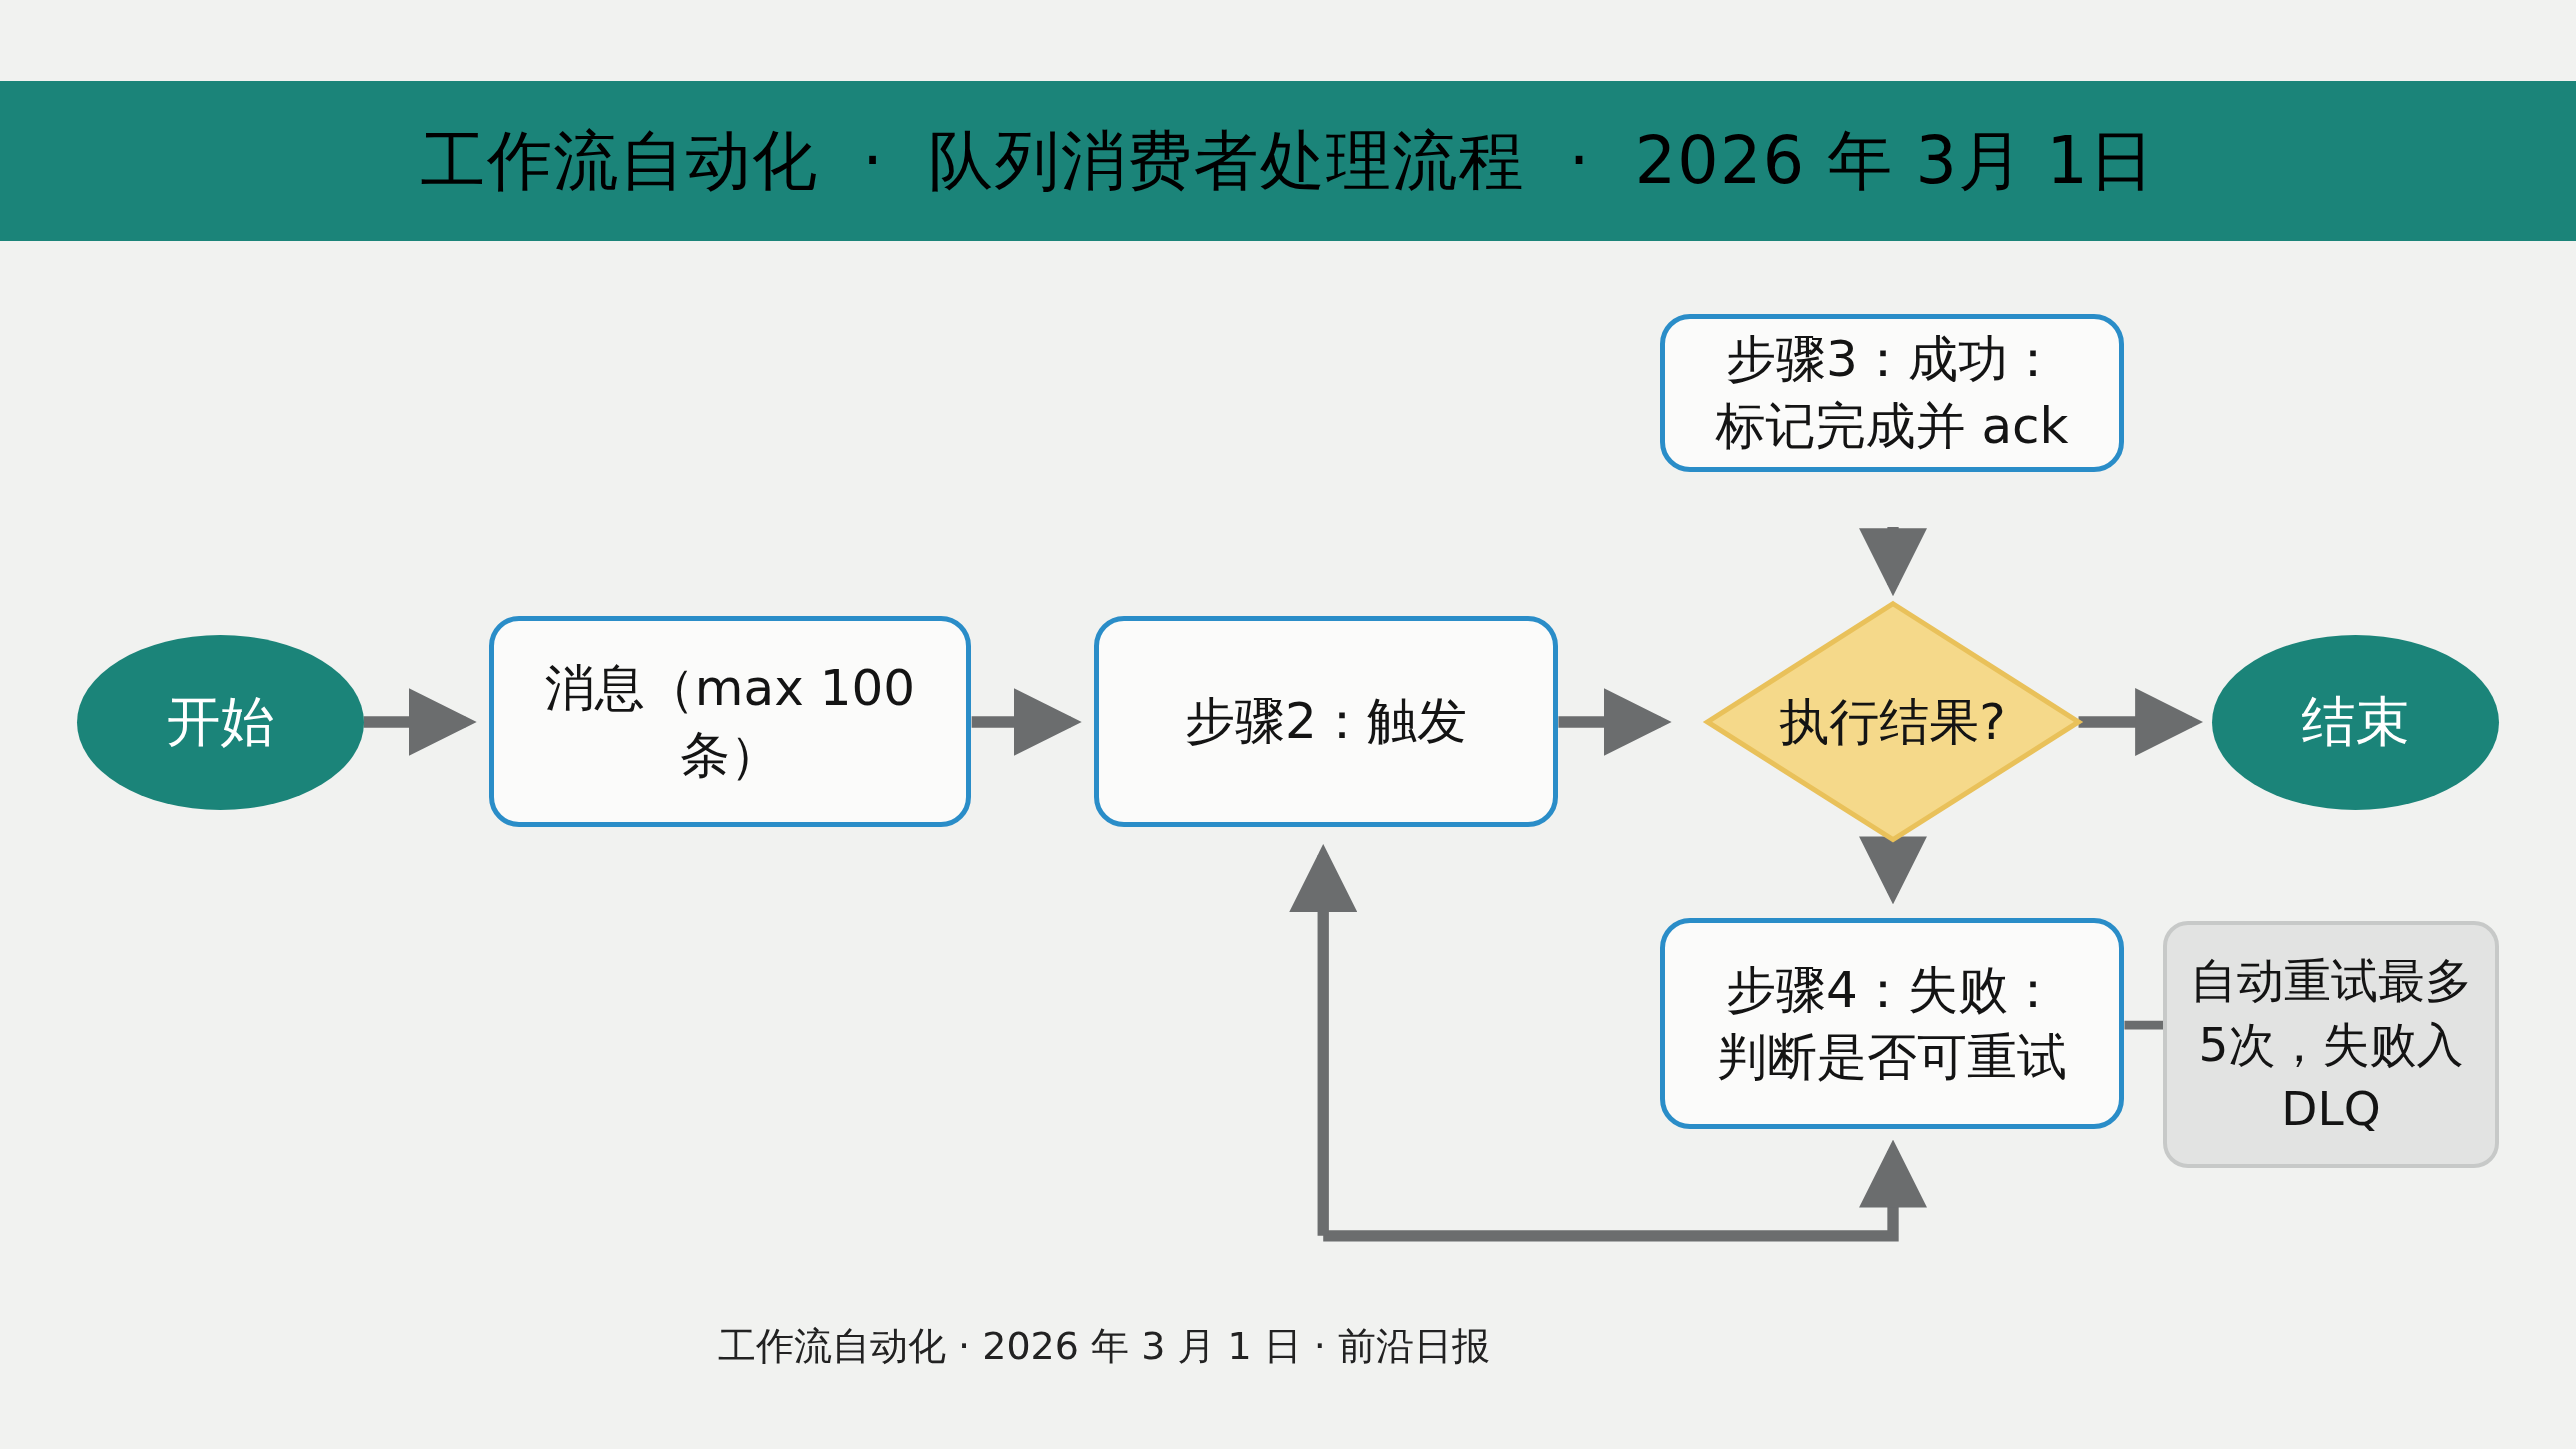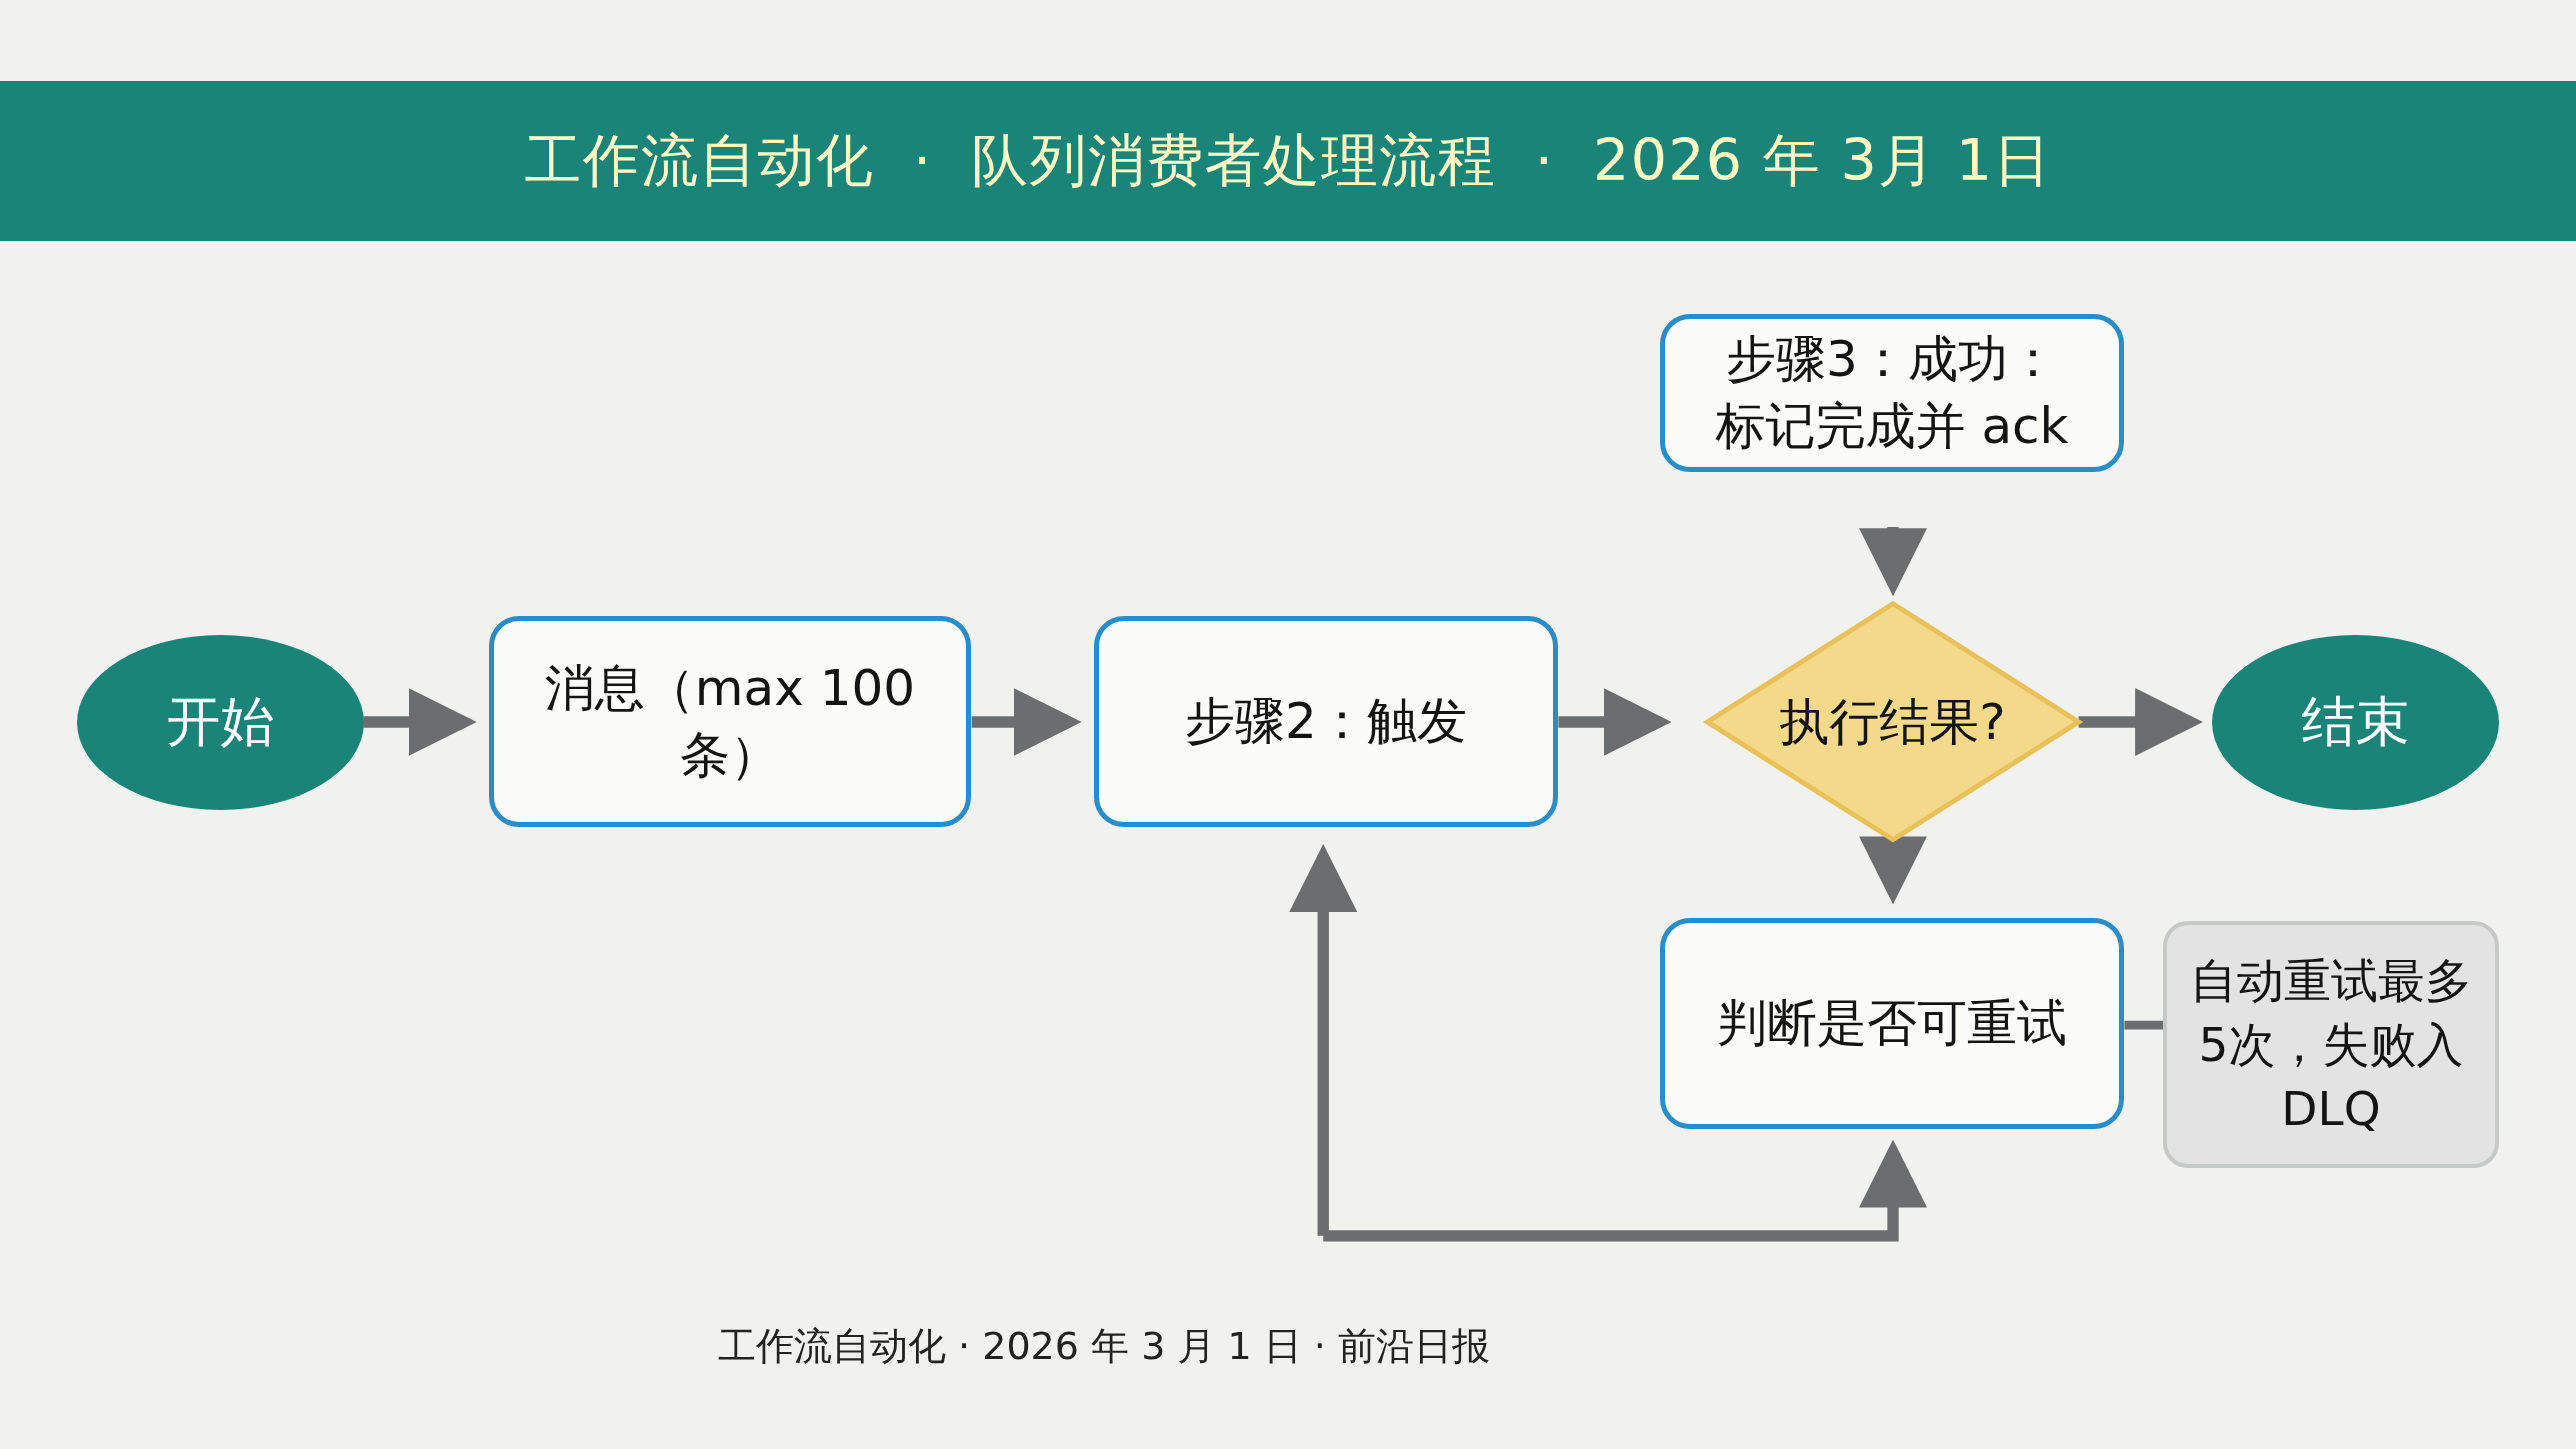--- a/index.html
+++ b/index.html
@@ -8,21 +8,21 @@
     background: #f1f2f0;
     font-family: "DejaVu Sans", "Liberation Sans", sans-serif;
     color: #141414;
   }
   .header {
     position: absolute; left: 0; top: 81px; width: 2576px; height: 160px;
     background: #1b8479;
     display: flex; align-items: center; justify-content: center;
   }
   .header-title {
-    color: #fef9c3; font-size: 57px; letter-spacing: 1.3px; white-space: pre;
+    color: #000000; font-size: 65px; letter-spacing: 1.3px; white-space: pre;
   }
   svg.edges { position: absolute; left: 0; top: 0; }
   .terminal {
     position: absolute; background: #1b8479; color: #fff;
     border-radius: 50%/50%; display: flex; align-items: center; justify-content: center;
     font-size: 54px;
   }
   .process {
     position: absolute; background: #fbfbfa; border: 5.7px solid #2a8dc8;
     border-radius: 30px; box-sizing: border-box;
@@ -105,20 +105,21 @@
 <div class="decision-label" style="left:1707px; top:604px; width:371px; height:236px;">
   <span>执行结果?</span>
 </div>
 
 <div class="terminal" style="left:2212px; top:635px; width:287px; height:175px;">
   <span>结束</span>
 </div>
 
 <div class="process" style="left:1660px; top:918px; width:464px; height:211px;">
   <div>
+    <span class="line">步骤4：失败：</span>
     <span class="line">判断是否可重试</span>
   </div>
 </div>
 
 <div class="note" style="left:2163px; top:901px; width:336px; height:247px;">
   <div>
     <span class="line">自动重试最多</span>
     <span class="line">5次，失败入</span>
     <span class="line">DLQ</span>
   </div>

